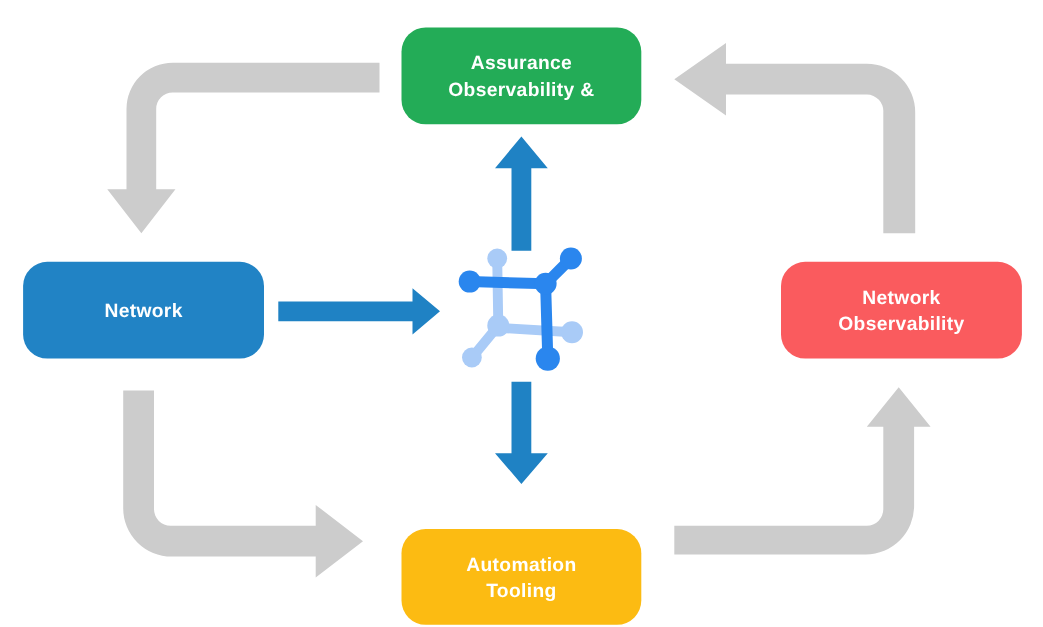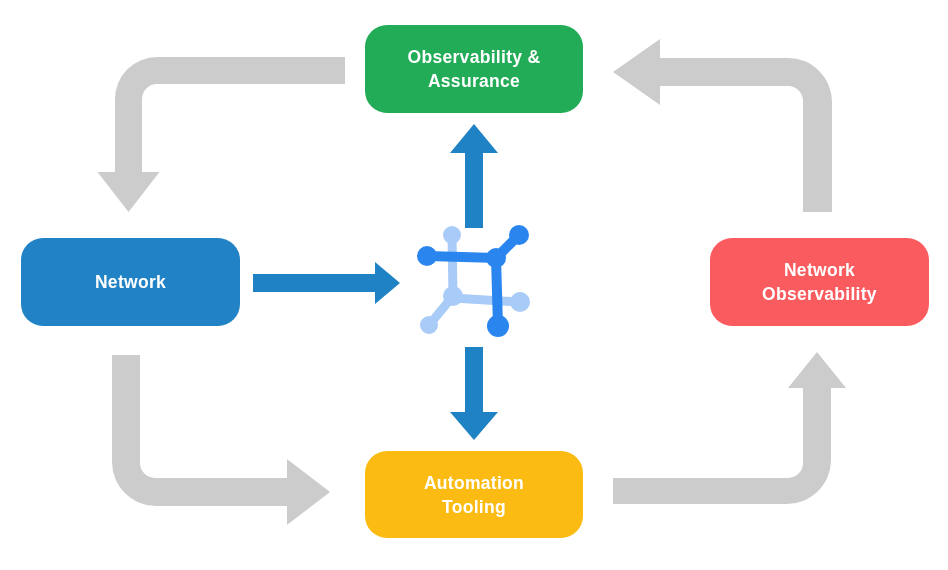--- a/index.html
+++ b/index.html
@@ -63,31 +63,31 @@
       <g fill="#2A86EE">
         <circle cx="7" cy="30" r="10"></circle>
         <circle cx="76" cy="32" r="10"></circle>
         <circle cx="99" cy="9" r="10"></circle>
         <circle cx="78" cy="100" r="11"></circle>
       </g>
     </g>
   </svg>
 
   <div class="node node-top" style="background-color: rgb(35, 172, 87);">
+    <span>Assurance</span>
     <span>Observability &amp;</span>
-    <span>Assurance</span>
   </div>
 
   <div class="node node-left" style="background-color: rgb(33, 131, 197);">
     <span>Network</span>
   </div>
 
   <div class="node node-right" style="background-color: rgb(250, 91, 94);">
     <span>Network</span>
     <span>Observability</span>
   </div>
 
-  <div class="node node-bottom" style="background-color: rgb(252, 187, 18);">
+  <div class="node node-bottom" style="background-color: rgb(252, 187, 18); margin-top: 30px;">
     <span>Automation</span>
     <span>Tooling</span>
   </div>
 
 </div>
 
 </body></html>

